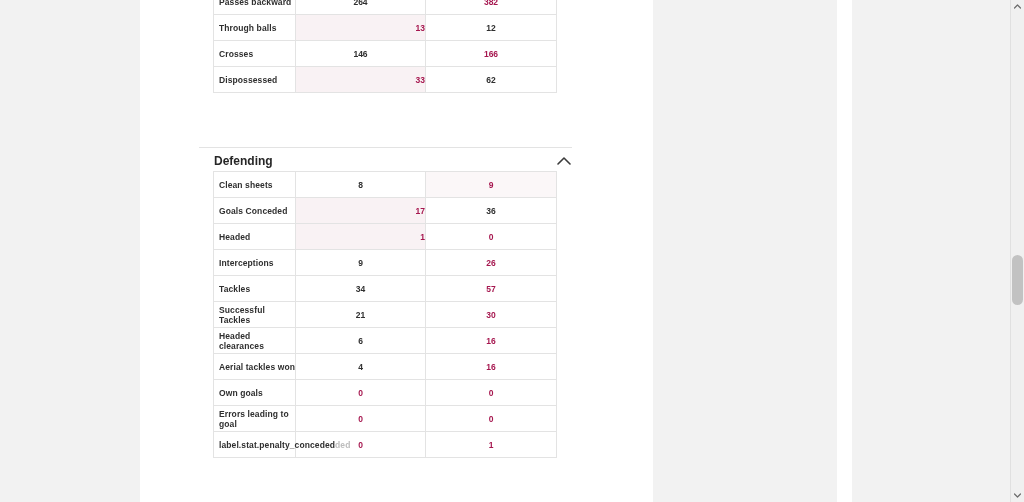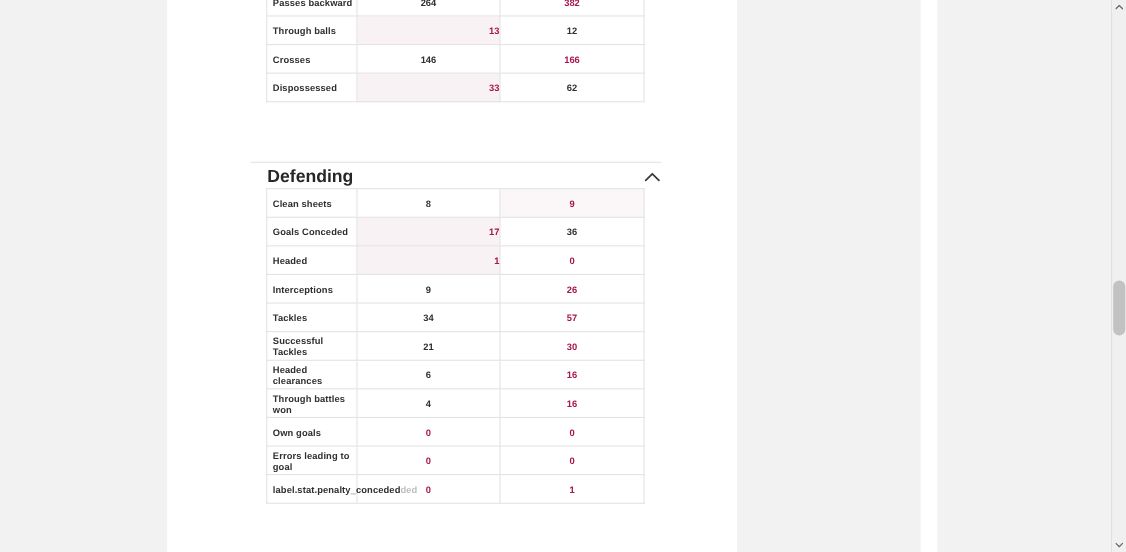--- a/index.html
+++ b/index.html
@@ -23,21 +23,21 @@
     bottom: 0;
     background: #f2f2f2;
   }
   .side-left  { left: 0;   width: 152px; }
   .side-mid   { left: 653px; width: 184px; }
   .side-right { left: 852px; right: 0; }
 
   
   .content {
     position: absolute;
-    left: 169px;
+    left: 140px;
     top: 0;
     width: 501px;
     height: 502px;
     background: #ffffff;
   }
 
   
   .stat-table {
     position: absolute;
     left: 73px;
@@ -81,21 +81,21 @@
     box-sizing: border-box;
   }
   .section-inner {
     position: relative;
     height: 25px;
     display: flex;
     align-items: center;
     padding-left: 15px;
   }
   .section-title {
-    font-size: 16px;
+    font-size: 12px;
     font-weight: bold;
     color: #262626;
   }
   .chev {
     position: absolute;
     right: 0;
     top: 50%;
     transform: translateY(-50%);
     width: 16px;
     height: 16px;
@@ -232,21 +232,21 @@
             <td class="label">Successful Tackles</td>
             <td class="val">21</td>
             <td class="val hl">30</td>
           </tr>
           <tr>
             <td class="label">Headed clearances</td>
             <td class="val">6</td>
             <td class="val hl">16</td>
           </tr>
           <tr>
-            <td class="label">Through battles won</td>
+            <td class="label">Aerial tackles won</td>
             <td class="val">4</td>
             <td class="val hl">16</td>
           </tr>
           <tr>
             <td class="label">Own goals</td>
             <td class="val hl">0</td>
             <td class="val hl">0</td>
           </tr>
           <tr>
             <td class="label">Errors leading to goal</td>

